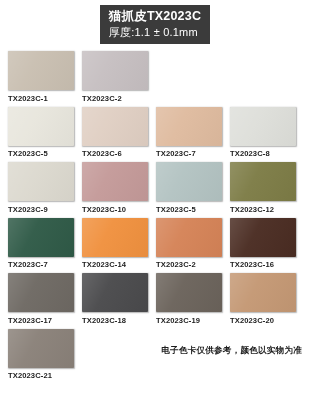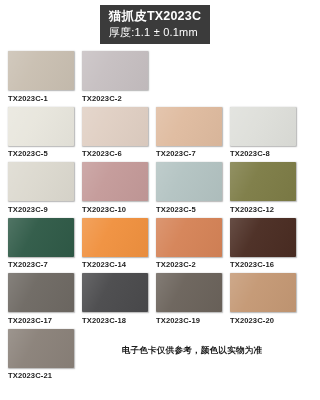--- a/index.html
+++ b/index.html
@@ -92,21 +92,21 @@
     display: flex;
     align-items: flex-start;
     gap: 8px;
     margin-bottom: 0;
   }
   .footer-note {
     flex: 1;
     font-size: 8.6px;
     color: #1d1d1d;
     font-weight: 600;
-    text-align: center;
+    text-align: right;
     padding-top: 16px;
     letter-spacing: 0.2px;
   }
 </style>
 </head>
 <body>
 
 <div class="header-wrap">
   <div class="header-box">
     <div class="header-title">猫抓皮TX2023C</div>

